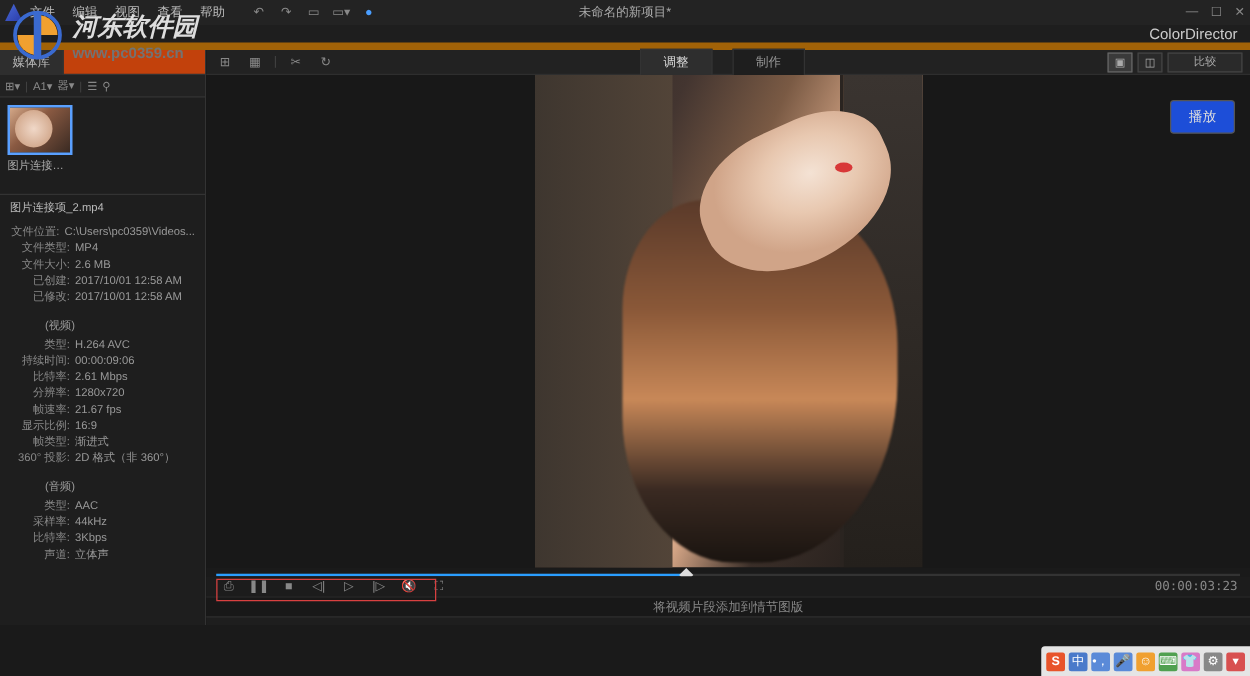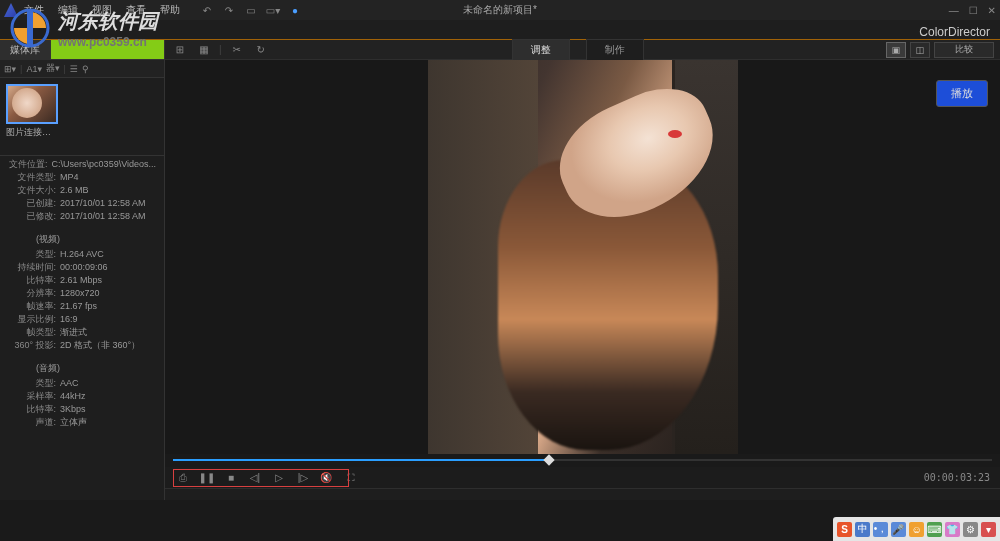--- a/index.html
+++ b/index.html
@@ -8,33 +8,33 @@
 .titlebar { height: 20px; background: #232323; display: flex; align-items: center; padding: 0 4px; position: relative; }
 .titlebar .logo { width: 14px; height: 14px; background: linear-gradient(135deg,#4a6bd8,#2a3ba8); clip-path: polygon(50% 0, 100% 100%, 0 100%); margin-right: 6px; }
 .menu-items { display: flex; gap: 14px; font-size: 10px; color: #bbb; }
 .menu-items span { cursor: pointer; }
 .toolbar-top { display: flex; gap: 8px; margin-left: 20px; align-items: center; }
 .tb-icon { width: 14px; height: 14px; display: flex; align-items: center; justify-content: center; color: #888; font-size: 10px; }
 .tb-icon.blue { color: #4a9eff; }
 .title-center { position: absolute; left: 50%; transform: translateX(-50%); font-size: 10px; color: #aaa; }
 .win-controls { position: absolute; right: 4px; display: flex; gap: 10px; font-size: 10px; color: #888; }
 
-.brand-row { height: 20px; background: #1e1e1e; display: flex; align-items: flex-end; justify-content: flex-end; padding: 0 10px; border-bottom: 1px solid #a16207; }
+.brand-row { height: 20px; background: #1e1e1e; display: flex; align-items: flex-end; justify-content: flex-end; padding: 0 10px; border-bottom: 6px solid #a16207; }
 .brand-row span { font-size: 12px; color: #ccc; }
 
 .watermark { position: absolute; left: 10px; top: 8px; z-index: 100; display: flex; gap: 8px; }
 .watermark-logo { width: 40px; height: 40px; }
 .watermark-text { display: flex; flex-direction: column; }
 .wm-title { font-size: 20px; color: #ddd; font-weight: bold; font-style: italic; }
 .wm-url { font-size: 12px; color: #737373; font-weight: bold; }
 
 .main-layout { display: flex; height: 460px; }
 
 .left-panel { width: 165px; background: #1e1e1e; border-right: 1px solid #333; display: flex; flex-direction: column; }
-.left-tabs { height: 20px; background: #84cc16; display: flex; align-items: center; border-bottom: 1px solid #333; }
+.left-tabs { height: 20px; background: #c2410c; display: flex; align-items: center; border-bottom: 1px solid #333; }
 .left-tab { padding: 3px 10px; font-size: 10px; color: #bbb; background: #2e2e2e; border-right: 1px solid #333; }
 .library-toolbar { height: 18px; background: #222; display: flex; align-items: center; gap: 4px; padding: 0 4px; border-bottom: 1px solid #333; font-size: 9px; color: #888; }
 .library-toolbar .sep { color: #444; }
 .thumbnails { padding: 6px; display: flex; gap: 6px; flex-wrap: wrap; }
 .thumb { width: 52px; }
 .thumb-img { width: 52px; height: 40px; border: 2px solid #5aa0ff; background: linear-gradient(135deg,#d4a888 0%,#8a5a42 40%,#3a2a22 100%); position: relative; overflow: hidden; }
 .thumb-img::before { content:""; position:absolute; width: 30px; height: 30px; border-radius: 50%; background: radial-gradient(circle,#f0d8c8,#c89878); top: 2px; left: 4px; }
 .thumb-label { font-size: 9px; color: #aaa; margin-top: 2px; white-space: nowrap; overflow: hidden; text-overflow: ellipsis; }
 
 .info-panel { margin-top: 10px; border-top: 1px solid #333; flex: 1; overflow: auto; }
@@ -153,20 +153,21 @@
       <span>⚲</span>
     </div>
     <div class="thumbnails">
       <div class="thumb">
         <div class="thumb-img"></div>
         <div class="thumb-label">图片连接项_2...</div>
       </div>
     </div>
 
     <div class="info-panel">
+      <div class="info-file">图片连接项_2.mp4</div>
       <div class="info-list" id="info-file-list">
           <div class="info-item">
             <div class="info-key">文件位置:</div>
             <div>C:\Users\pc0359\Videos...</div>
           </div>
           <div class="info-item">
             <div class="info-key">文件类型:</div>
             <div>MP4</div>
           </div>
           <div class="info-item">
@@ -284,20 +285,23 @@
       <div class="pc-btn">❚❚</div>
       <div class="pc-btn">■</div>
       <div class="pc-btn">◁|</div>
       <div class="pc-btn">▷</div>
       <div class="pc-btn">|▷</div>
       <div class="pc-btn">🔇</div>
       <div class="pc-btn">⛶</div>
       <div class="timecode">00:00:03:23</div>
     </div>
 
+    <div class="storyboard">
+      <span>将视频片段添加到情节图版</span>
+    </div>
     <div class="bottom-scroll"></div>
   </div>
 
 </div>
 
 <div class="taskbar">
   <div class="tray-icon s">S</div>
   <div class="tray-icon cn">中</div>
   <div class="tray-icon" style="background:#5a8ad8">•，</div>
   <div class="tray-icon mic">🎤</div>

